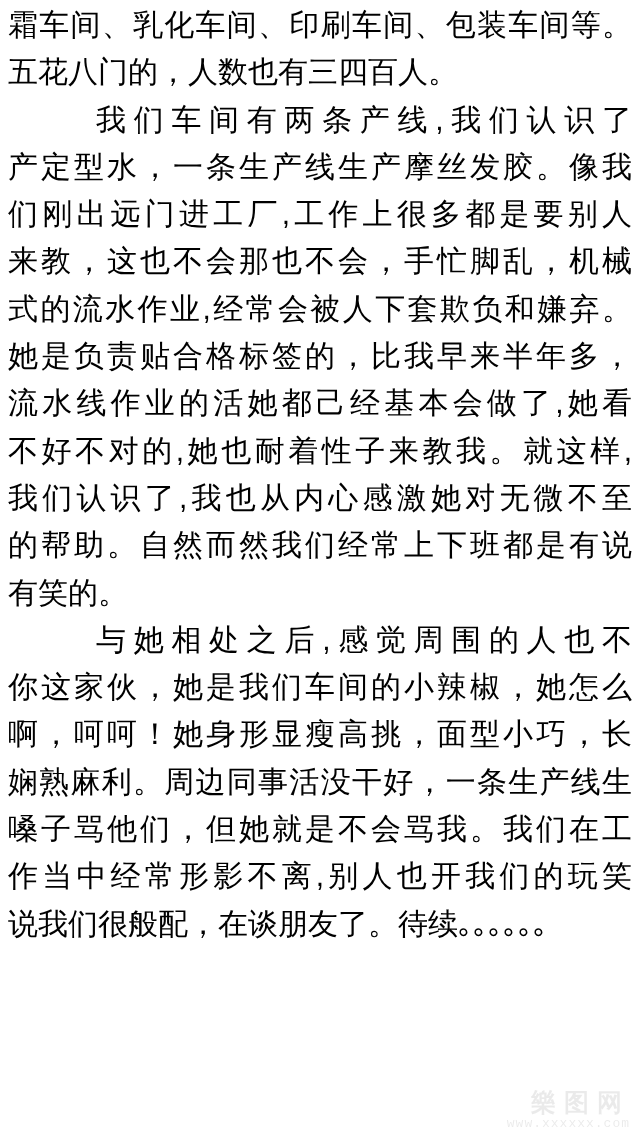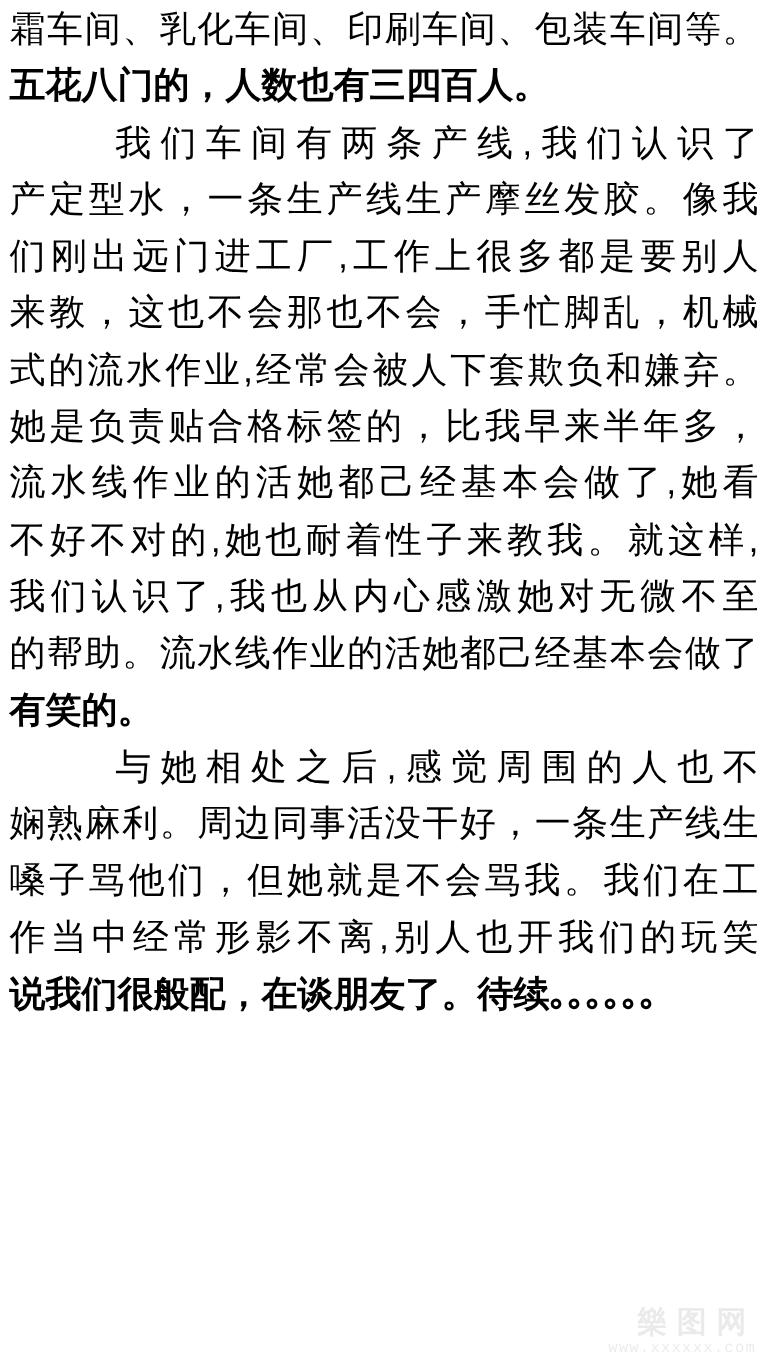--- a/index.html
+++ b/index.html
@@ -32,21 +32,20 @@
     font-size: 30px;
     color: #000000;
     text-align: justify;
     text-align-last: justify;
     white-space: nowrap;
     overflow: visible;
     font-weight: 400;
   }
   .line.last {
     text-align-last: left;
-    font-weight: bold;
   }
   .line.indent {
     padding-left: 88px;
   }
   .watermark {
     position: absolute;
     right: 10px;
     bottom: 4px;
     z-index: 0;
     text-align: right;
@@ -82,22 +81,24 @@
       <div class="line last">五花八门的，人数也有三四百人。</div>
       <div class="line indent">我们车间有两条产线,我们认识了</div>
       <div class="line">产定型水，一条生产线生产摩丝发胶。像我</div>
       <div class="line">们刚出远门进工厂,工作上很多都是要别人</div>
       <div class="line">来教，这也不会那也不会，手忙脚乱，机械</div>
       <div class="line">式的流水作业,经常会被人下套欺负和嫌弃。</div>
       <div class="line">她是负责贴合格标签的，比我早来半年多，</div>
       <div class="line">流水线作业的活她都己经基本会做了,她看</div>
       <div class="line">不好不对的,她也耐着性子来教我。就这样,</div>
       <div class="line">我们认识了,我也从内心感激她对无微不至</div>
-      <div class="line">的帮助。流水线作业的活她都己经基本会做了</div>
+      <div class="line">的帮助。自然而然我们经常上下班都是有说</div>
       <div class="line last">有笑的。</div>
       <div class="line indent">与她相处之后,感觉周围的人也不</div>
+      <div class="line">你这家伙，她是我们车间的小辣椒，她怎么</div>
+      <div class="line">啊，呵呵！她身形显瘦高挑，面型小巧，长</div>
       <div class="line">娴熟麻利。周边同事活没干好，一条生产线生</div>
       <div class="line">嗓子骂他们，但她就是不会骂我。我们在工</div>
       <div class="line">作当中经常形影不离,别人也开我们的玩笑</div>
       <div class="line last">说我们很般配，在谈朋友了。待续｡｡｡｡｡｡</div>
     </div>
 
 </div>
 
 </body></html>

